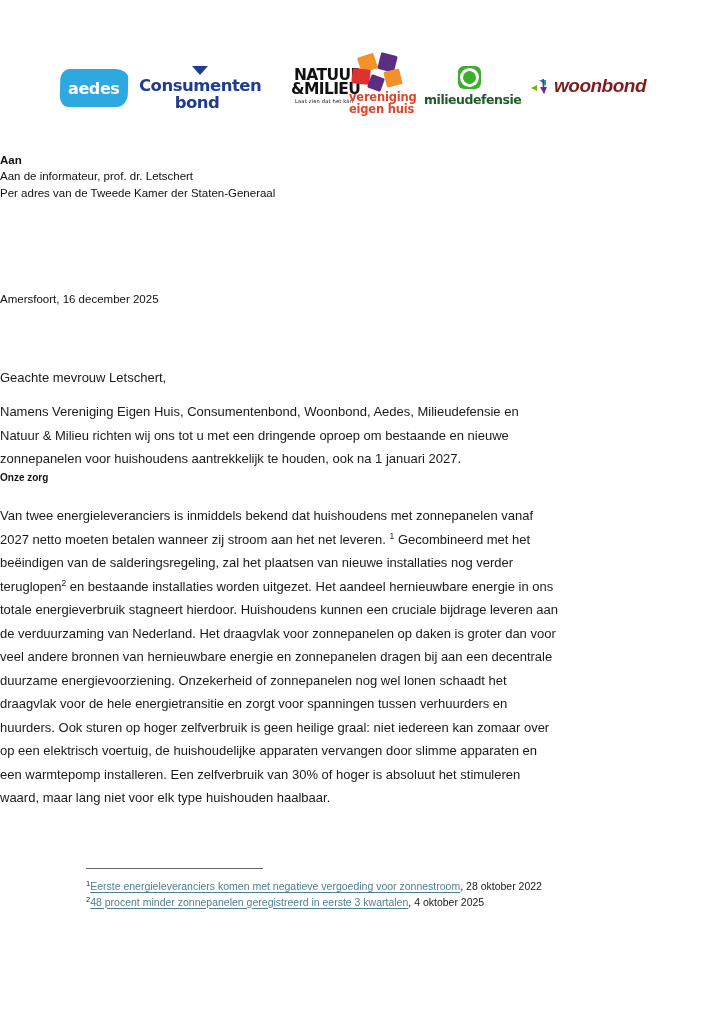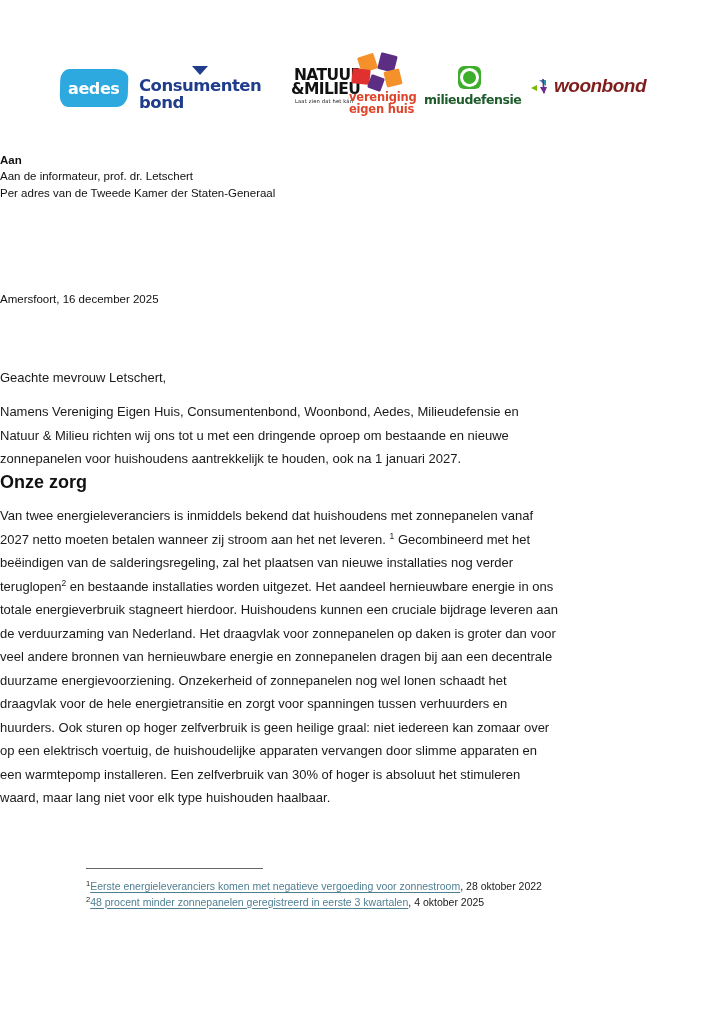--- a/index.html
+++ b/index.html
@@ -72,21 +72,21 @@
     position: absolute; top: 12px; left: 0; width: 116px;
     text-align: left;
     color: #1F3D8C;
     font-size: 16.5px;
     font-weight: 700;
     letter-spacing: -0.5px;
     font-family: "DejaVu Sans", sans-serif;
   }
   .cb-line2 {
     position: absolute; top: 29px; left: 0; width: 116px;
-    text-align: left;
+    text-align: center;
     color: #1F3D8C;
     font-size: 16.5px;
     font-weight: 700;
     letter-spacing: -0.5px;
     font-family: "DejaVu Sans", sans-serif;
   }
 
   
   .logo-nm { left: 265px; top: 38px; width: 76px; height: 46px; margin-left: 26px; }
   .nm-inner { position: relative; width: 76px; height: 46px; }
@@ -194,21 +194,21 @@
     width: 558px;
     font-size: 13px;
     line-height: 23.5px;
     color: #1a1a1a;
     text-align: left;
   }
   .p-intro { top: 400px; }
   .h-zorg {
     position: absolute;
     top: 472px; left: 0;
-    font-size: 18px;
+    font-size: 10px;
     font-weight: 700;
     color: #111;
   }
   .p-main { top: 504px; }
 
   sup {
     font-size: 8.5px;
     vertical-align: super;
     line-height: 0;
   }

